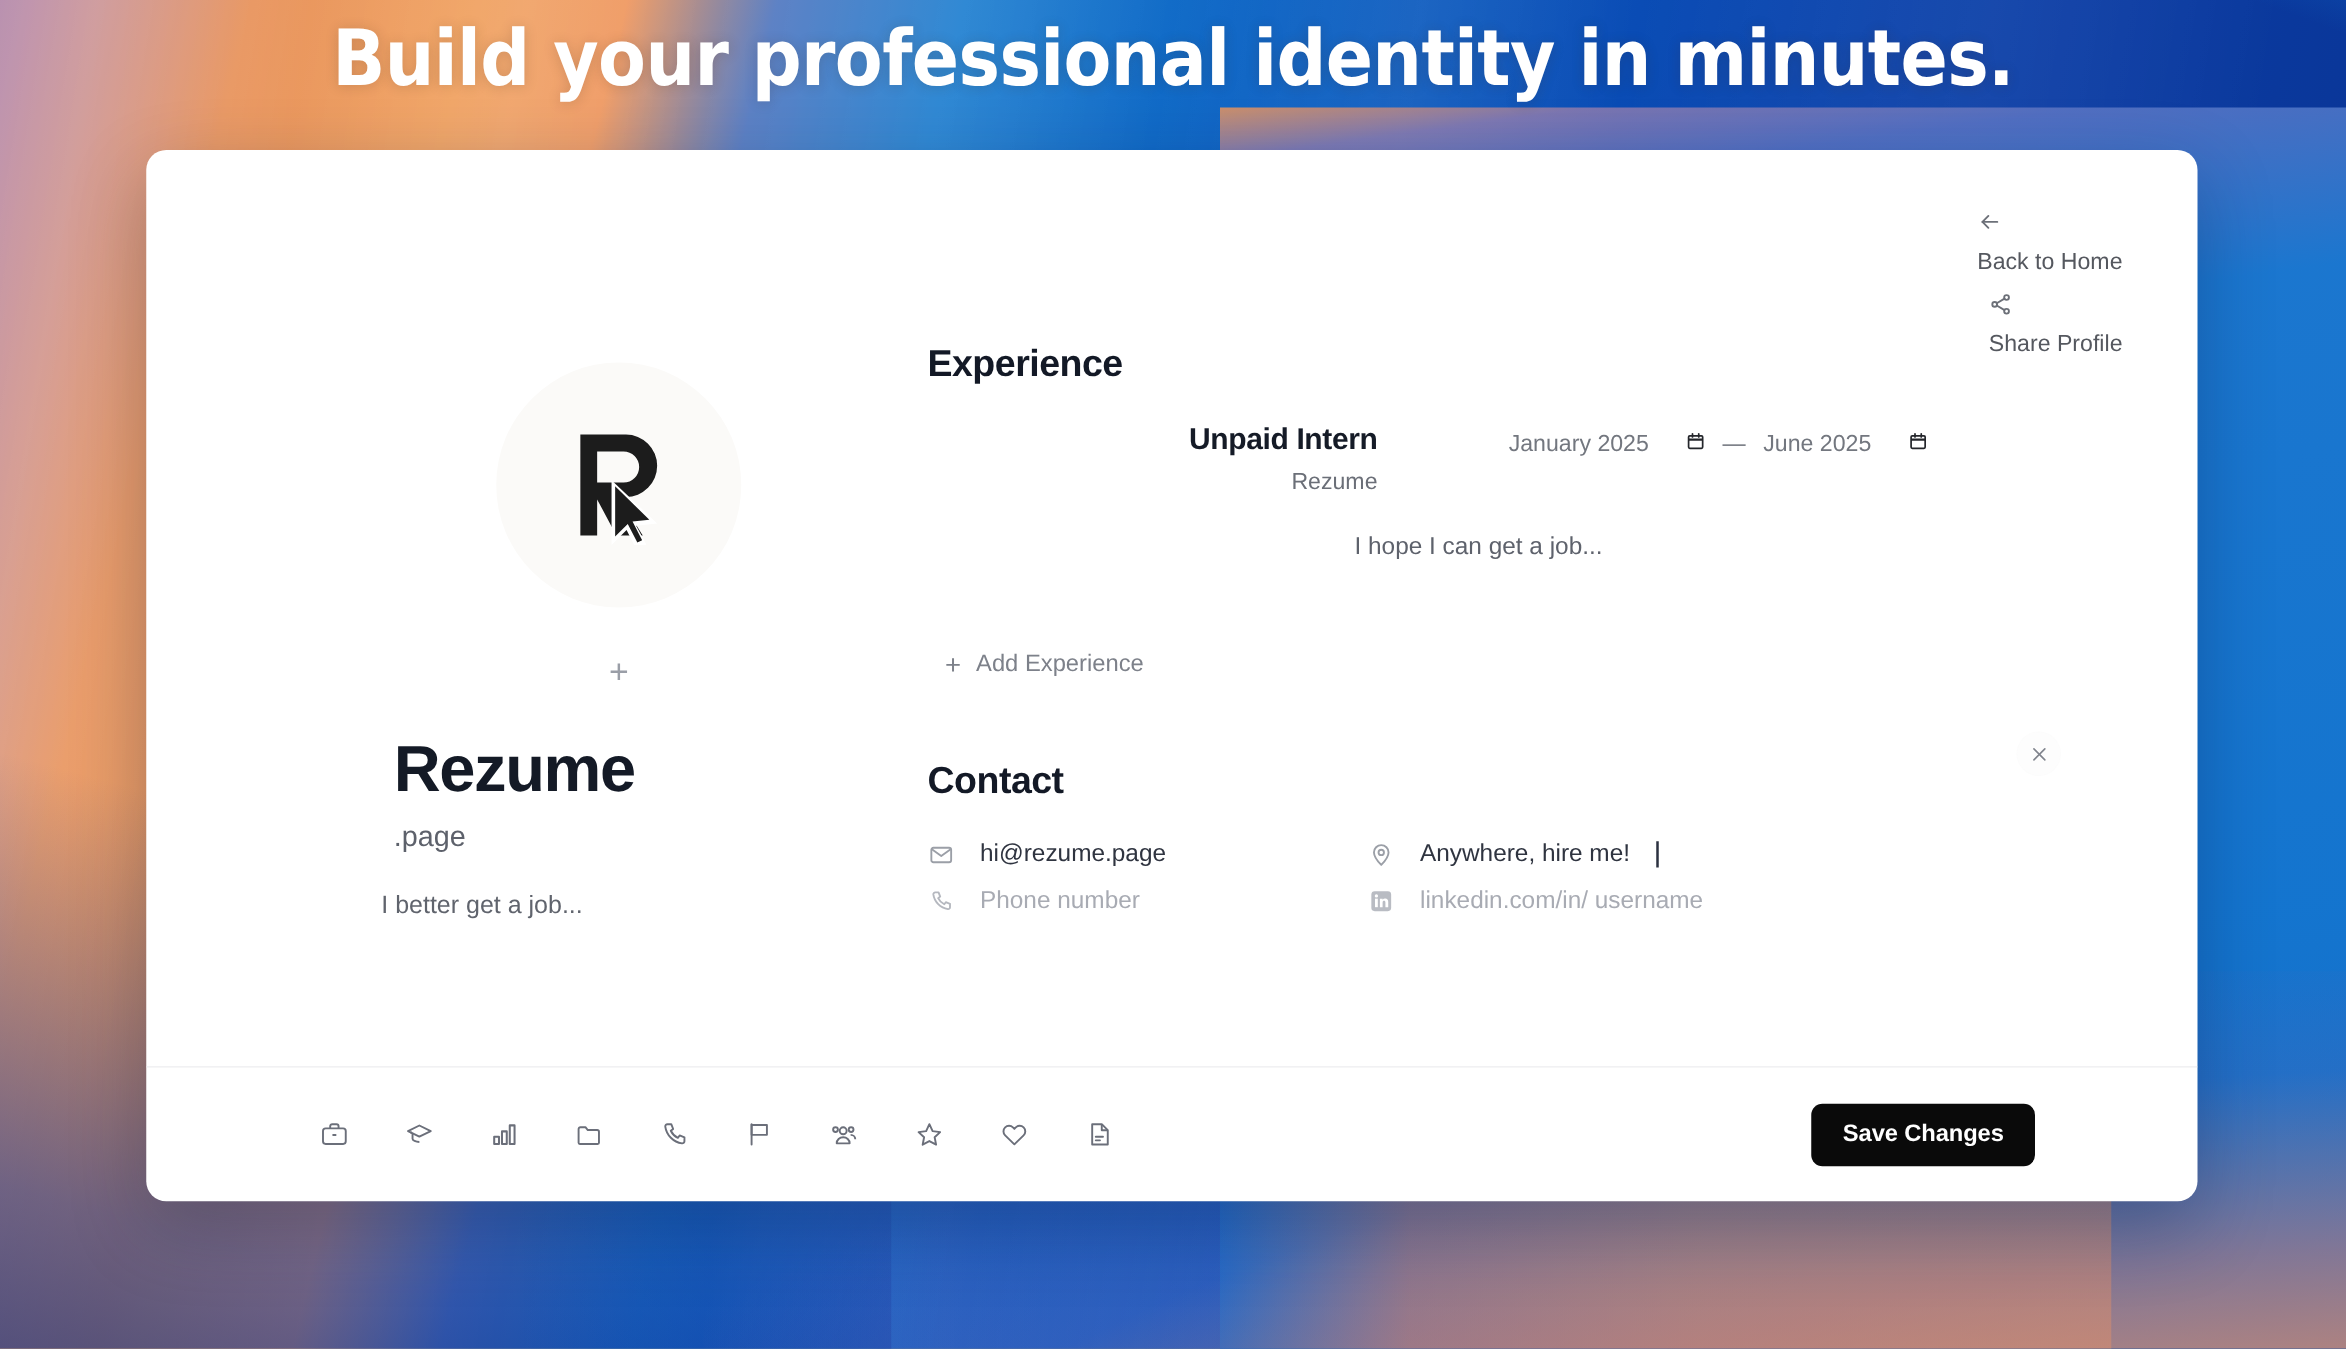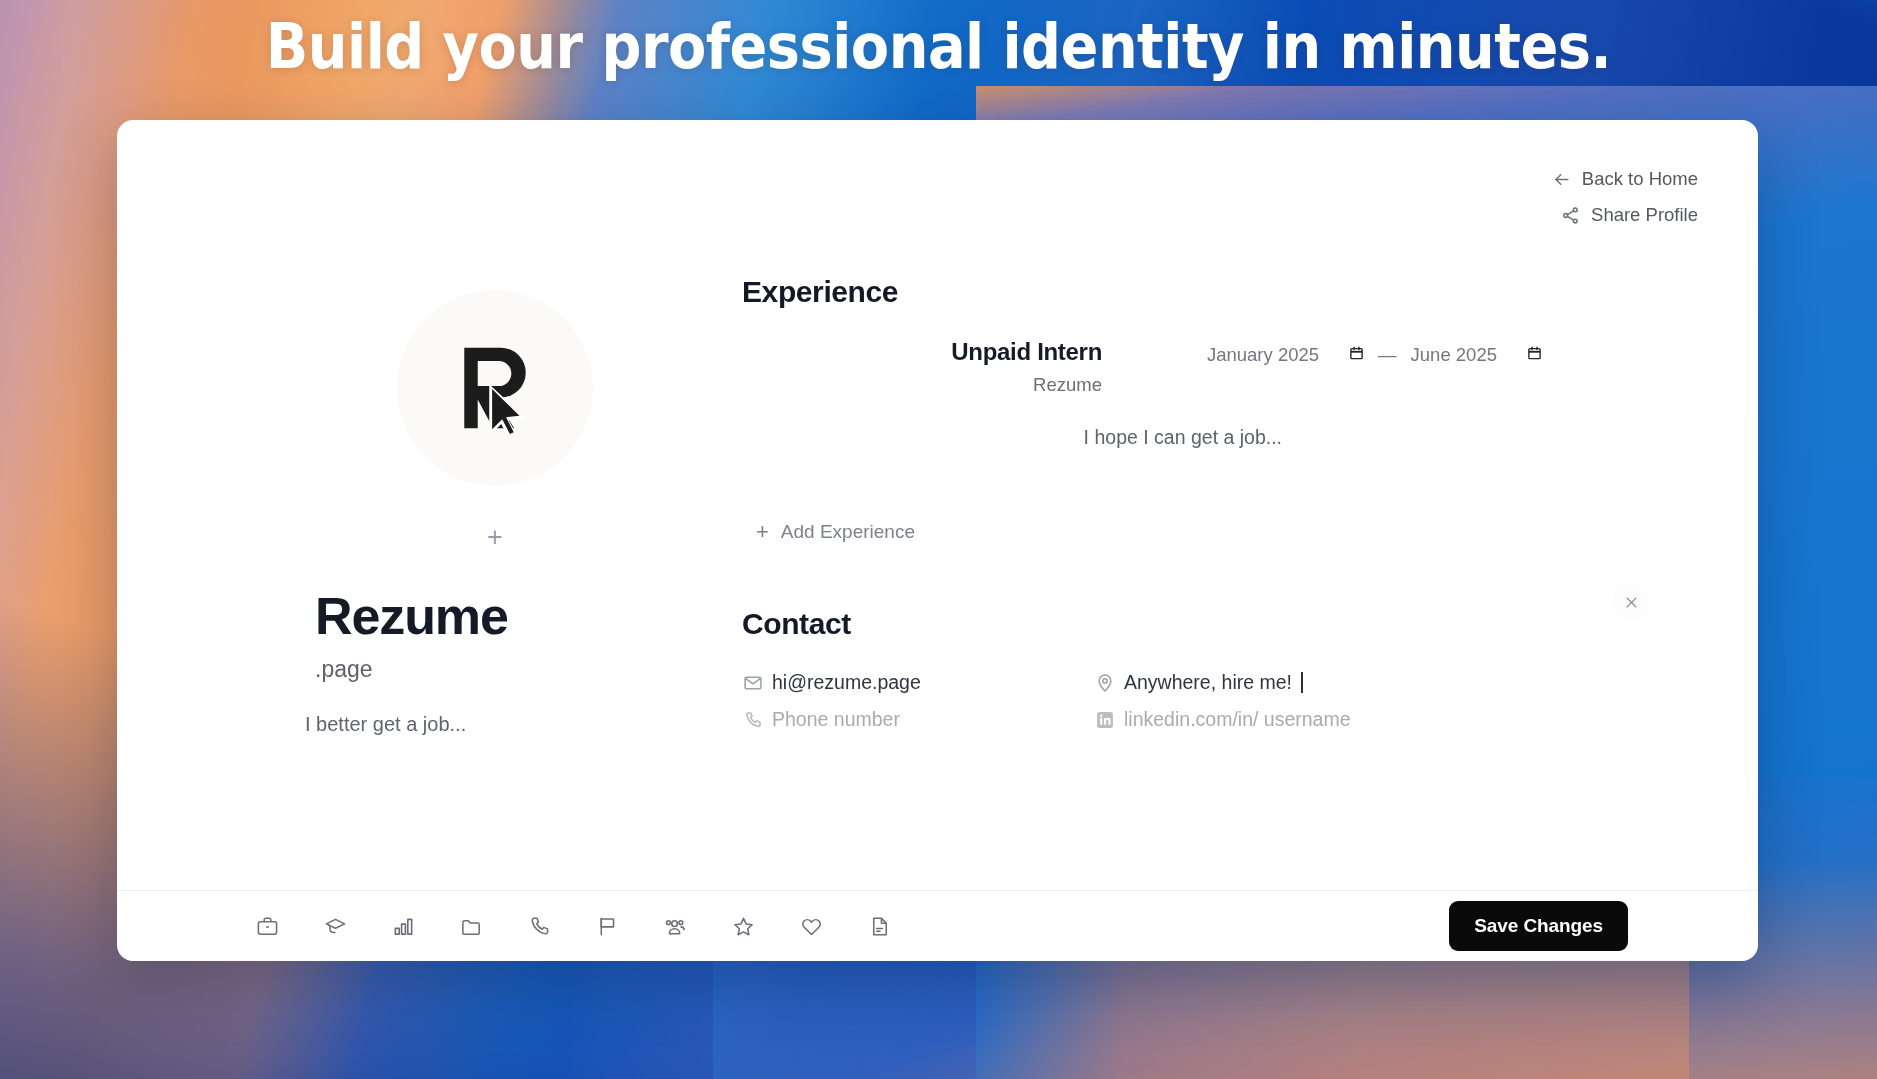--- a/index.html
+++ b/index.html
@@ -165,29 +165,30 @@
     position: absolute;
     right: 60px;
     top: 48px;
     display: flex;
     flex-direction: column;
     align-items: flex-end;
     gap: 14px;
   }
   .top-action {
     display: flex;
-    align-items: center;
+    align-items: flex-start;
     gap: 11px;
     color: #55585f;
     font-size: 18.5px;
     cursor: pointer;
     background: none;
     border: none;
     font-family: inherit;
     padding: 0;
+    flex-direction: column;
   }
   .top-action svg { display: block; }
 
   
   #left-col {
     position: absolute;
     left: 180px;
     top: 170px;
     width: 430px;
   }
@@ -336,21 +337,21 @@
   #contact-grid {
     margin-top: 30px;
     display: grid;
     grid-template-columns: 352px 1fr;
     row-gap: 14px;
     column-gap: 0;
   }
   .contact-row {
     display: flex;
     align-items: center;
-    gap: 8px;
+    gap: 20px;
   }
   .contact-icon { width: 22px; display: flex; align-items: center; justify-content: center; }
   .contact-text {
     font-size: 19.5px;
     color: #2f3440;
     border: none;
     outline: none;
     background: transparent;
     font-family: inherit;
     padding: 0;
@@ -376,21 +377,21 @@
     border: none;
     display: flex;
     align-items: center;
     justify-content: center;
     cursor: pointer;
     box-shadow: 0 0 0 1px rgba(0,0,0,0.012);
   }
 
   
   #card-footer {
-    height: 71px;
+    height: 108px;
     border-top: 1px solid #ededf0;
     display: flex;
     align-items: center;
     padding: 0 36px 0 0;
     position: relative;
     flex-shrink: 0;
   }
   #toolbar {
     display: flex;
     align-items: center;

